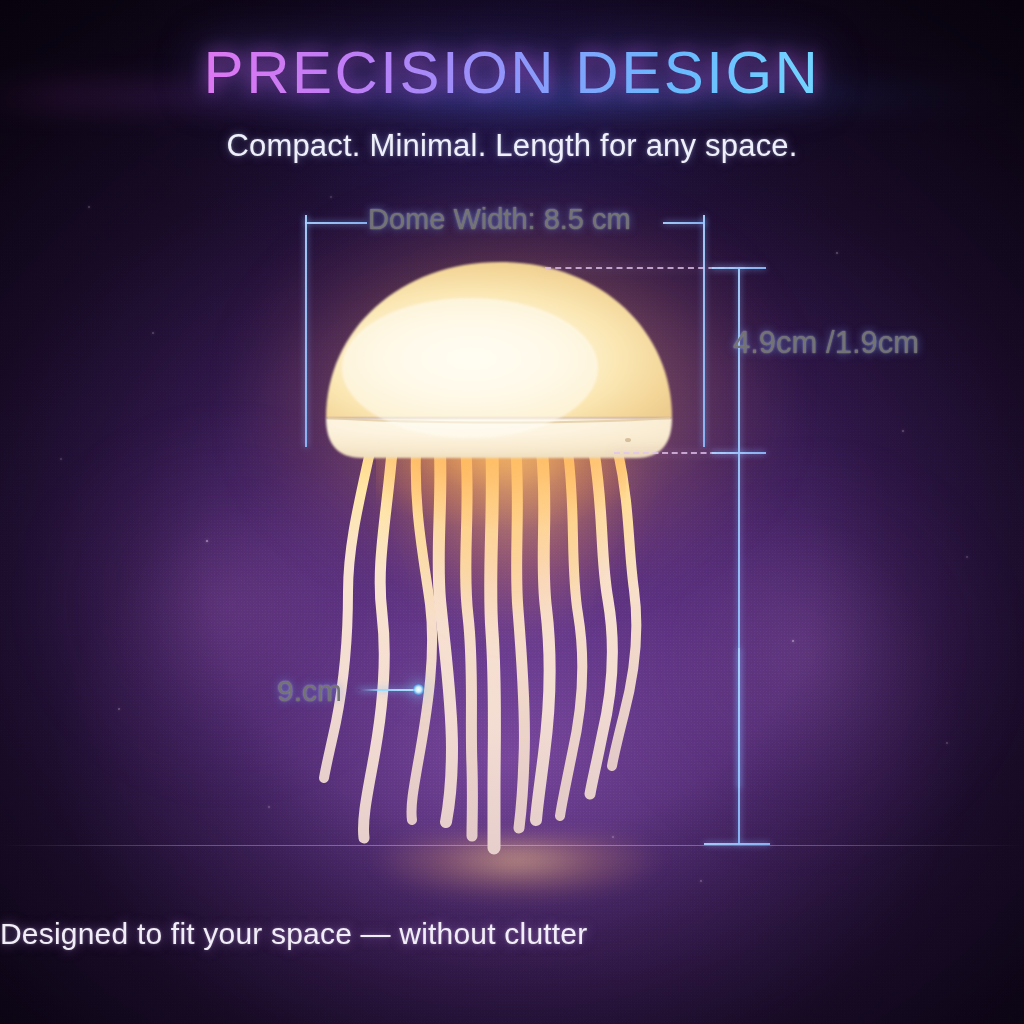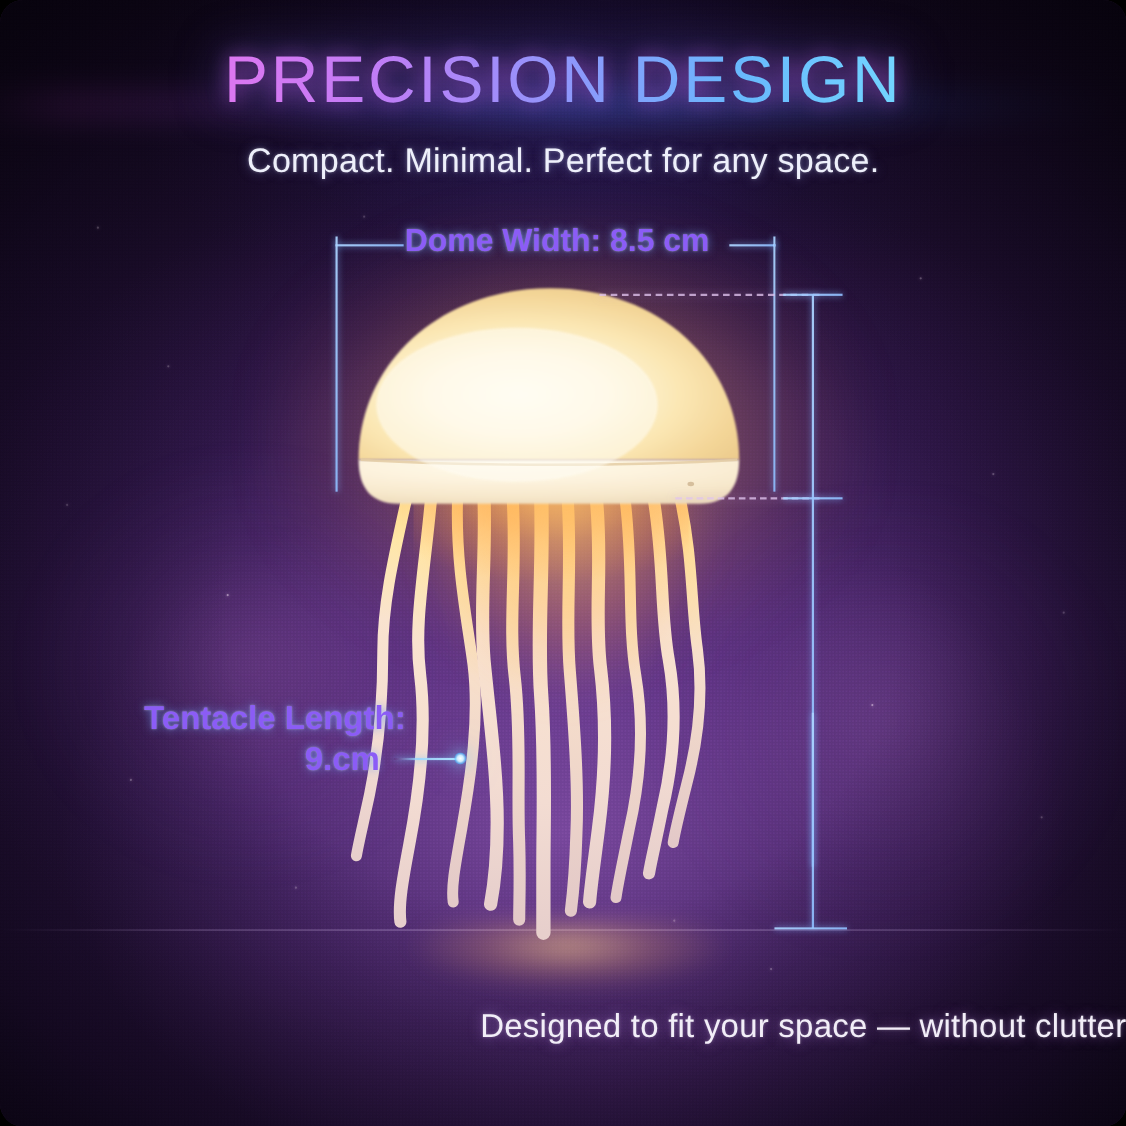--- a/index.html
+++ b/index.html
@@ -10,21 +10,20 @@
   body {
     font-family: "Liberation Sans", sans-serif;
   }
 
   #stage {
     position: relative;
     width: 1024px;
     height: 1024px;
     overflow: hidden;
     background: #140a1e;
-    border-radius: 21px;
   }
 
   
   .bg-base {
     position: absolute;
     inset: 0;
     background:
       radial-gradient(ellipse 62% 45% at 50% 74%, rgba(150, 92, 190, 0.62) 0%, rgba(110, 62, 150, 0.34) 42%, rgba(50, 25, 80, 0.0) 72%),
       radial-gradient(ellipse 70% 52% at 50% 55%, rgba(126, 70, 170, 0.50) 0%, rgba(72, 38, 112, 0.22) 55%, rgba(30, 14, 50, 0) 80%),
       radial-gradient(ellipse 48% 26% at 50% 9%, rgba(60, 48, 150, 0.50) 0%, rgba(38, 24, 90, 0.18) 55%, rgba(20, 10, 36, 0) 80%),
@@ -111,21 +110,21 @@
     font-size: 31px;
     font-weight: 300;
     color: #eef0fb;
     letter-spacing: 0.2px;
     text-shadow: 0 0 10px rgba(140,150,230,0.5), 0 0 3px rgba(255,255,255,0.35);
   }
   .footer-text {
     position: absolute;
     left: 0; right: 0;
     top: 917px;
-    text-align: right;
+    text-align: left;
     font-size: 30px;
     font-weight: 300;
     color: #f2eef8;
     letter-spacing: 0.2px;
     text-shadow: 0 0 12px rgba(180,130,230,0.55), 0 0 3px rgba(255,255,255,0.3);
   }
 
   
   #lamp { position: absolute; inset: 0; }
 
@@ -153,22 +152,22 @@
   .floor-pool {
     position: absolute;
     left: 372px; top: 836px;
     width: 290px; height: 64px;
     background: radial-gradient(ellipse at 50% 38%, rgba(255,206,136,0.58) 0%, rgba(240,168,102,0.24) 38%, rgba(180,110,110,0.0) 72%);
     filter: blur(9px);
   }
 
   .label {
     position: absolute;
-    color: #8b5cf6;
-    font-weight: 700;
+    color: #737373;
+    font-weight: 400;
     white-space: nowrap;
     text-shadow: 0 0 9px rgba(110,150,240,0.75), 0 0 2px rgba(255,255,255,0.5);
   }
 
   
   .dim {
     position: absolute;
     background: linear-gradient(180deg, rgba(170,210,255,0.95), rgba(140,185,250,0.95));
     box-shadow: 0 0 6px rgba(130,180,255,0.8);
   }
@@ -217,21 +216,21 @@
     <i style="left:700px; top:880px; opacity:.42"></i>
     <i style="left:330px; top:196px; opacity:.30"></i>
     <i style="left:612px; top:836px; opacity:.35"></i>
     <i style="left:60px;  top:458px; opacity:.32"></i>
     <i style="left:966px; top:556px; opacity:.34"></i>
   </div>
   <div class="bg-vignette"></div>
   <div class="bg-noise"></div>
 
   <div class="title">PRECISION DESIGN</div>
-  <div class="subtitle">Compact. Minimal. Perfect for any space.</div>
+  <div class="subtitle">Compact. Minimal. Length for any space.</div>
 
   <div id="lamp">
 
     <div class="lamp-halo"></div>
     <div class="floor-line"></div>
     <div class="floor-pool"></div>
 
     <svg width="1024" height="1024" viewBox="0 0 1024 1024" style="position:absolute;left:0;top:0;">
       <defs>
         <linearGradient id="tentGrad" x1="0" y1="0" x2="0" y2="1">
@@ -313,24 +312,24 @@
   <div class="dim" style="left:703px; top:215px; width:2px; height:232px;"></div>
   <div class="dim h" style="left:703px; top:222px; width:2px; height:2px;"></div>
   <div class="label" style="left:368px; top:203px; font-size:29px;">Dome Width: 8.5 cm</div>
 
   <div class="dashed" style="left:545px; top:267px; width:200px;"></div>
   <div class="dashed" style="left:614px; top:452px; width:131px;"></div>
 
   <div class="dim" style="left:738px; top:268px; width:2px; height:520px;"></div>
   <div class="dim h" style="left:712px; top:267px; width:54px; height:2px;"></div>
   <div class="dim h" style="left:712px; top:452px; width:54px; height:2px;"></div>
+  <div class="label" style="left:733px; top:325px; font-size:31px;">4.9cm /1.9cm</div>
 
   <div class="dim" style="left:738px; top:648px; width:2px; height:196px;"></div>
   <div class="dim h" style="left:704px; top:843px; width:66px; height:2px;"></div>
 
-  <div class="label" style="left:131px; top:637px; font-size:30px;">Tentacle Length:</div>
   <div class="label" style="left:277px; top:674px; font-size:30px;">9.cm</div>
   <div class="leader" style="left:358px; top:689px; width:62px;"></div>
   <div class="leader-dot" style="left:413px; top:684px;"></div>
 
   <div class="footer-text">Designed to fit your space — without clutter</div>
 
 </div>
 
 </body></html>

